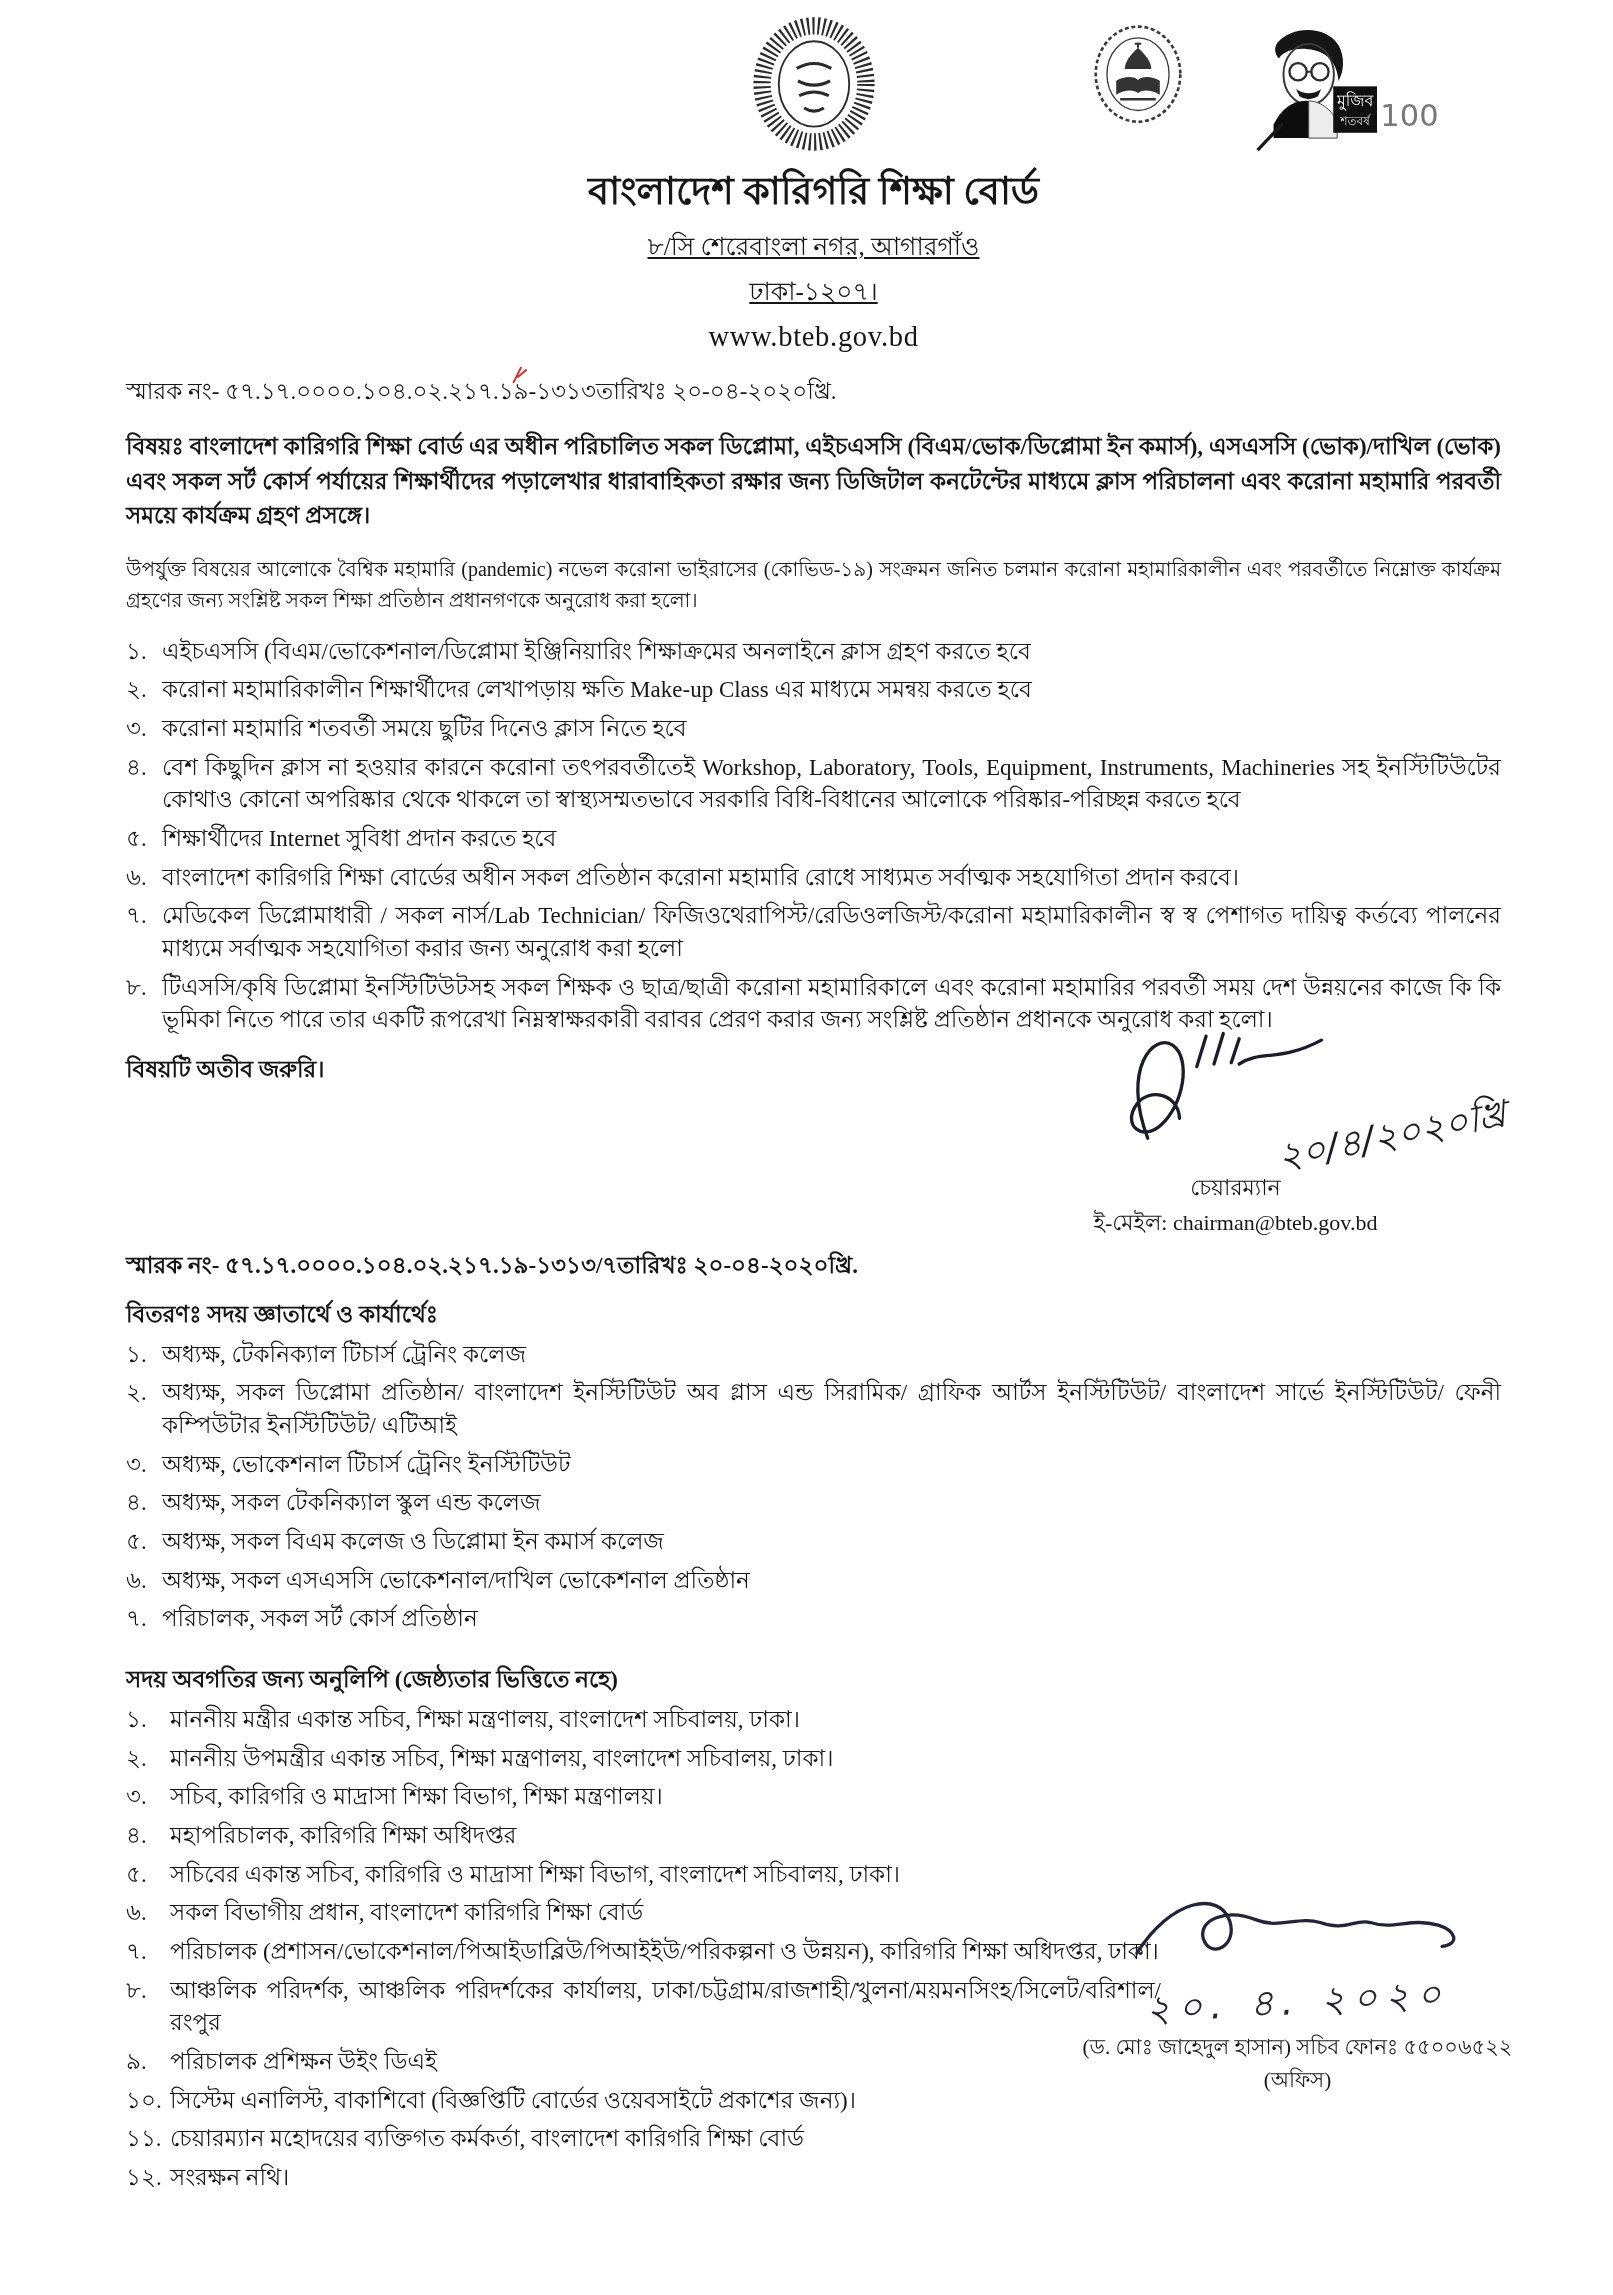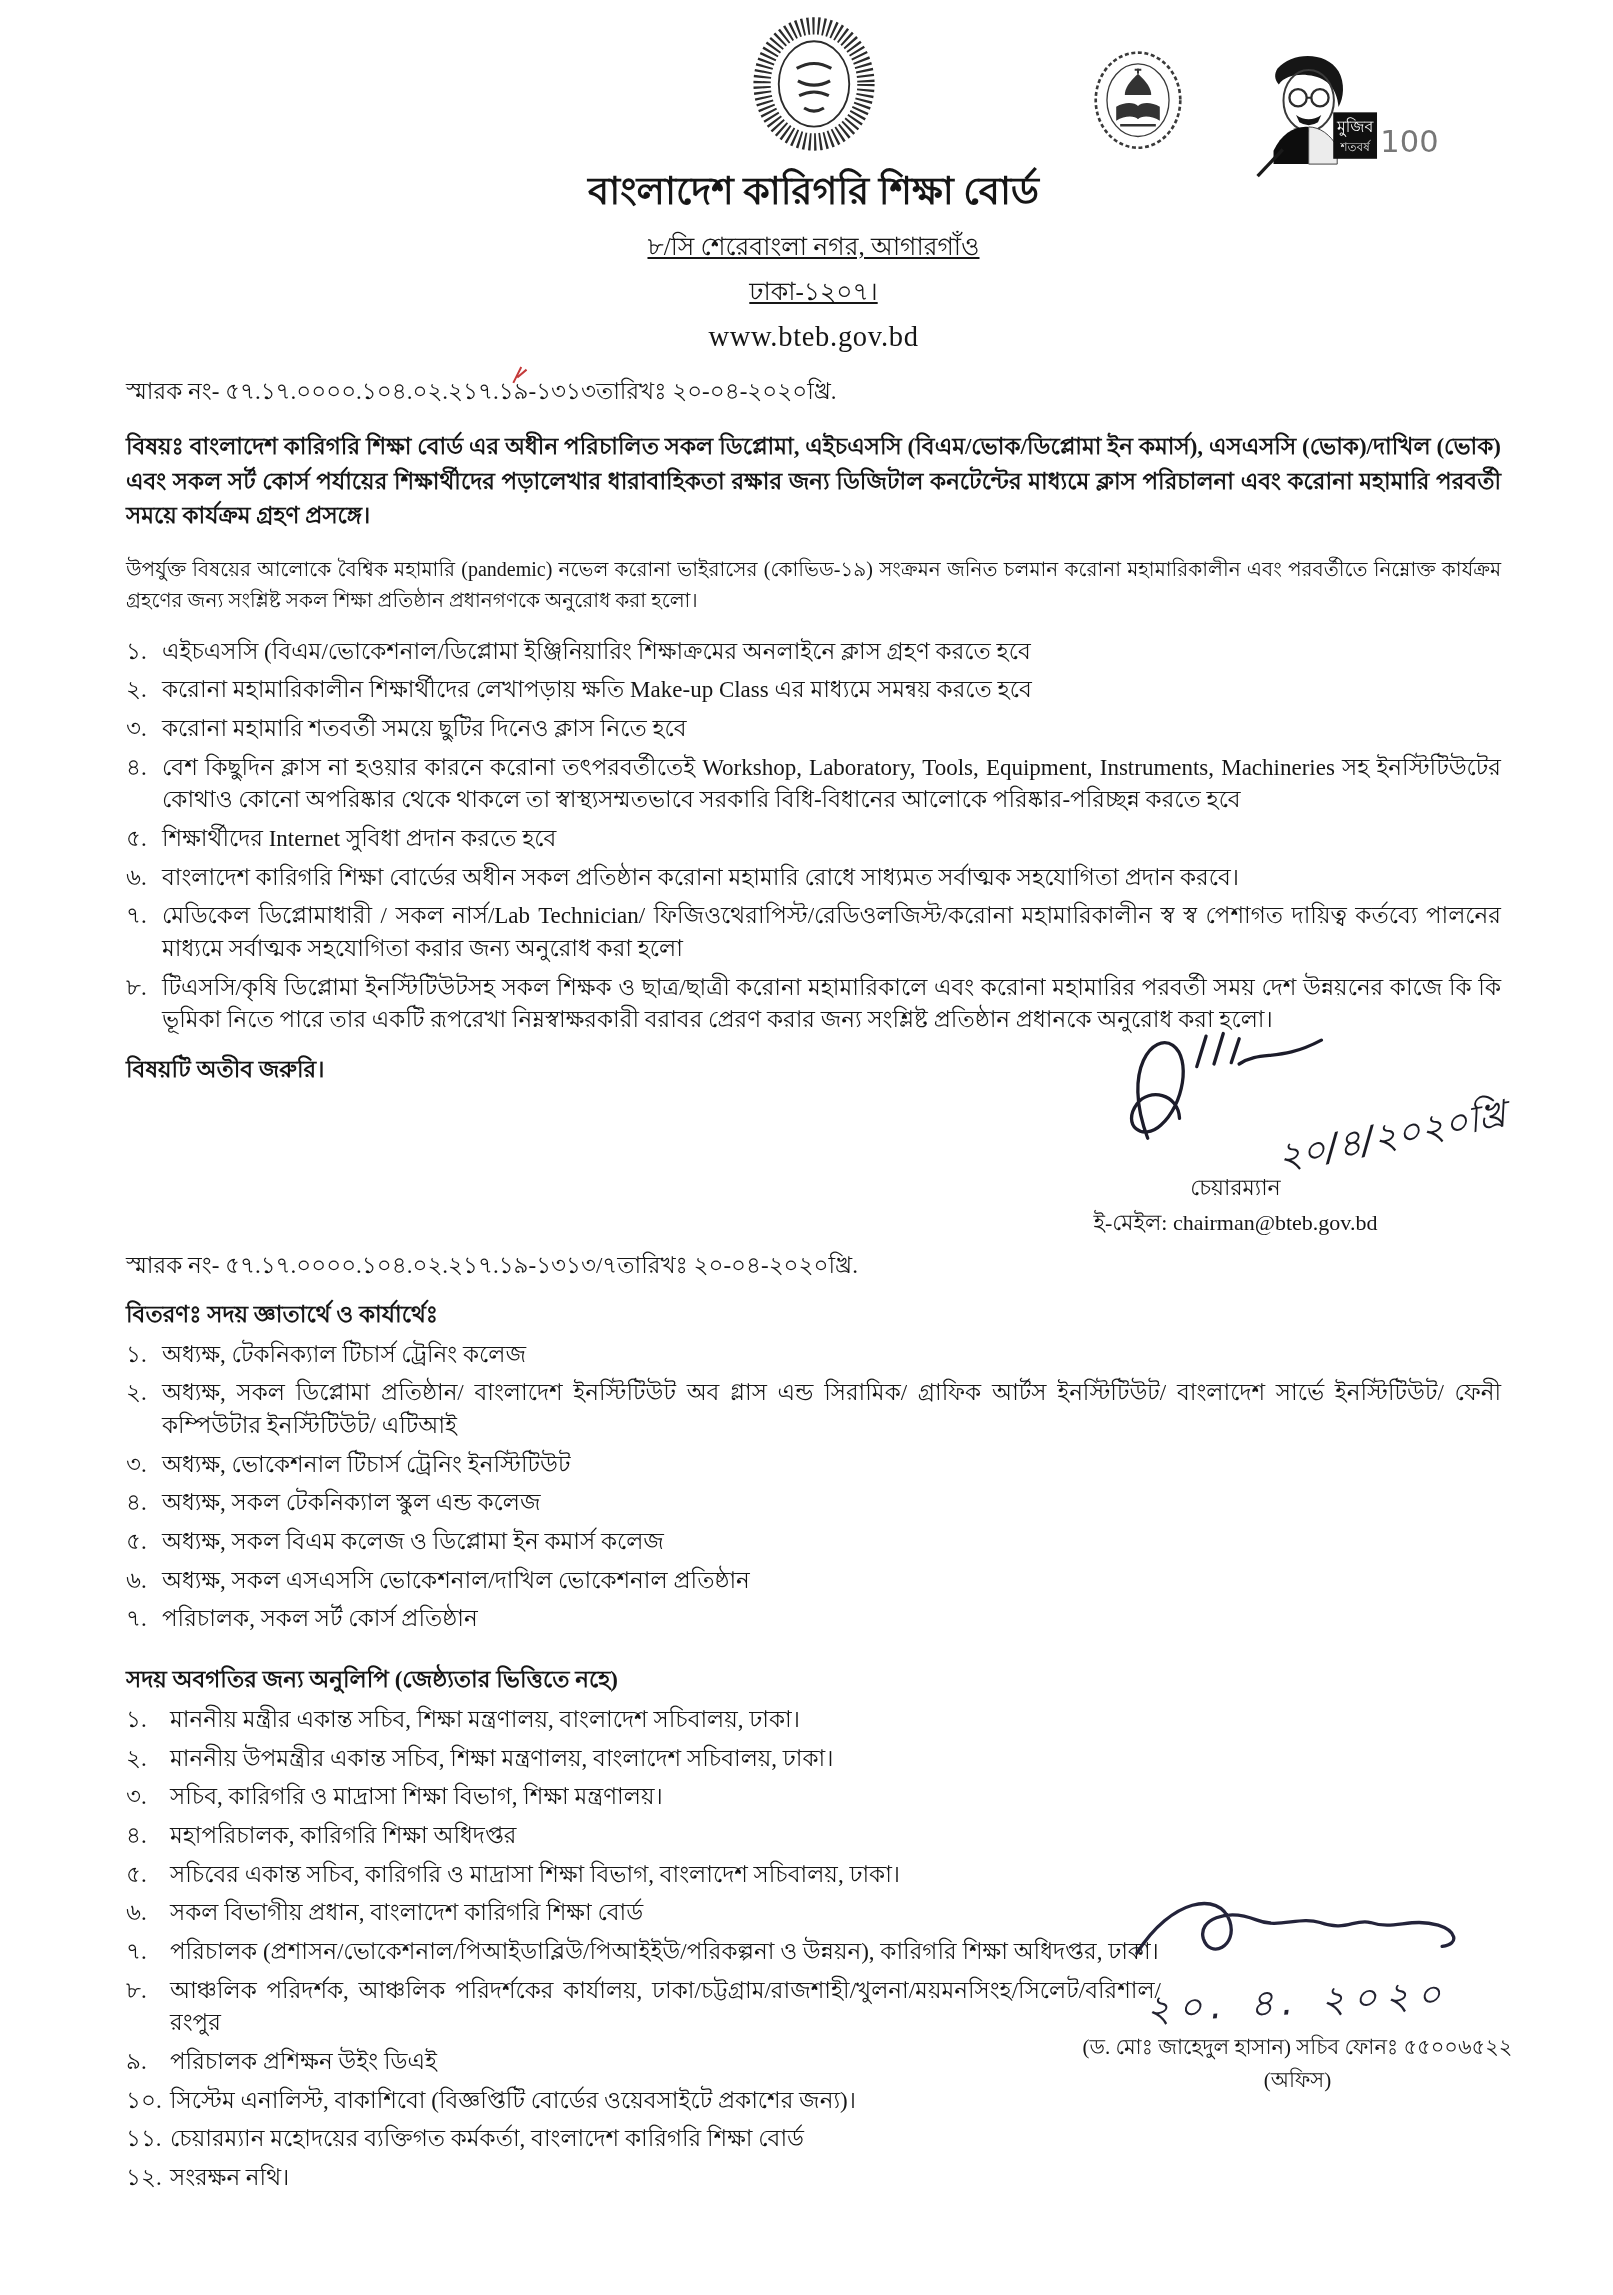--- a/index.html
+++ b/index.html
@@ -7,24 +7,24 @@
     width:1614px;min-height:2295px;background:#ffffff;position:relative;
     box-sizing:border-box;padding:18.6px 113px 26.5px 126px;
     font-family:"Liberation Serif","DejaVu Serif",serif;color:#161616;
   }
   
   .letterhead{text-align:center;}
   .seal-wrap{display:inline-block;}
   .org-title{font-size:38px;font-weight:bold;margin:4px 0 2.7px;}
   .addr{font-size:25px;margin:2px 0;text-decoration:underline;}
   .website{font-size:28.5px;margin-top:5.3px;letter-spacing:0.7px;}
-  .top-logos{position:absolute;top:46px;left:1088px;display:flex;gap:30.5px;align-items:flex-start;}
+  .top-logos{position:absolute;top:20px;left:1088px;display:flex;gap:30.5px;align-items:flex-start;}
   
   .memo-row{display:flex;justify-content:flex-start;align-items:baseline;font-size:23px;margin-top:20px;position:relative;}
-  .memo-row.tight{margin-top:6.6px;}
+  .memo-row.tight{margin-top:6.6px;font-weight:bold;}
   .red-mark{position:absolute;left:382px;top:-9.3px;}
   
   .subject{font-size:23px;font-weight:bold;line-height:1.5;text-align:justify;margin:18.6px 0 0;}
   .intro{font-size:20px;line-height:1.55;text-align:justify;margin:20px 0 0;}
   
   .nlist{margin-top:20px;font-size:23px;}
   .li{display:flex;line-height:1.42;margin-bottom:6px;text-align:justify;}
   .li .num{flex:0 0 36px;}
   .li .num.wide{flex:0 0 44px;}
   .li .txt{flex:1;}

